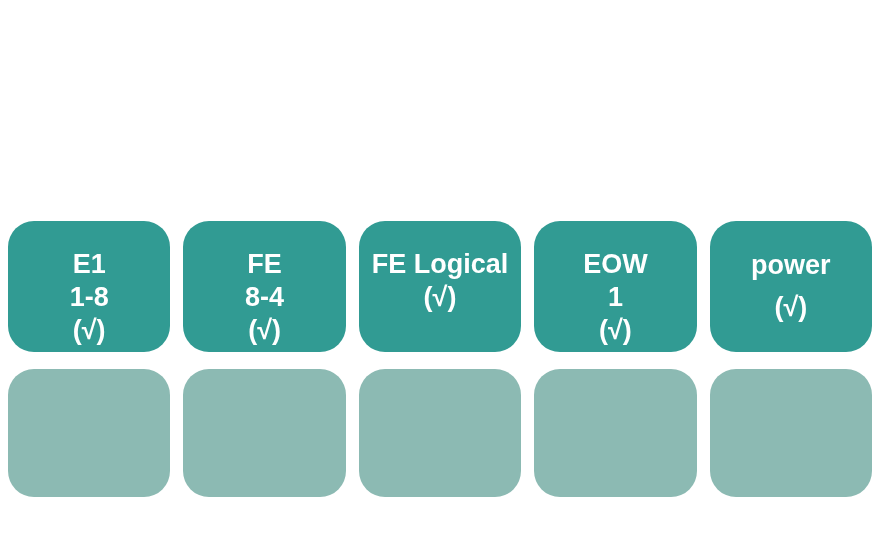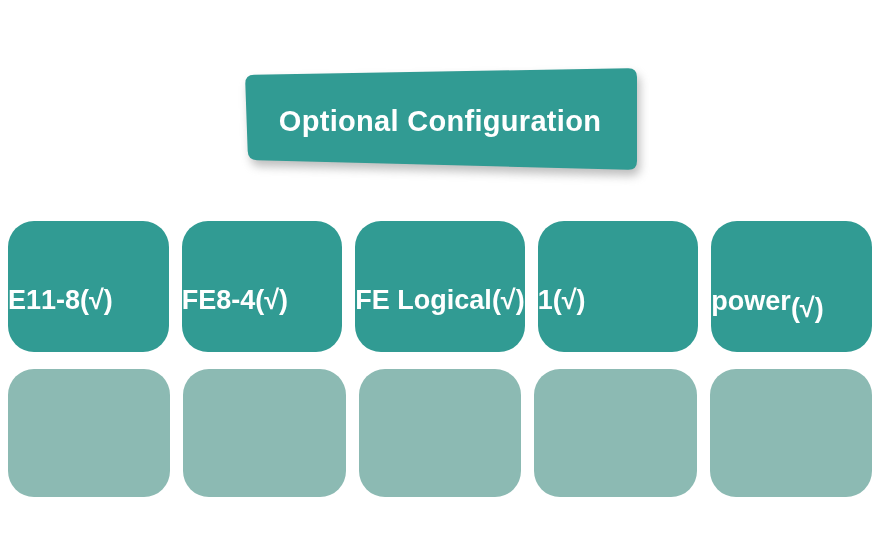--- a/index.html
+++ b/index.html
@@ -51,20 +51,21 @@
     gap: 13px;
   }
   .options-row { top: 221px; height: 131px; }
   .slots-row   { top: 369px; height: 128px; }
 
   .cell {
     flex: 1 1 0;
     background: var(--teal);
     border-radius: 26px;
     display: flex;
+    flex-direction: column;
     align-items: center;
     justify-content: flex-start;
     padding-top: 27px;
     box-sizing: border-box;
     color: var(--white);
     font-weight: bold;
     font-size: 27px;
     line-height: 33px;
     text-align: center;
   }
@@ -77,52 +78,38 @@
     flex: 1 1 0;
     background: var(--sage);
     border-radius: 26px;
   }
 </style>
 </head>
 <body>
 
 <div class="stage">
 
-  <div class="banner-wrap">
-    <svg class="banner-shape" viewBox="0 0 400 115" preserveAspectRatio="none" aria-hidden="true">
-      <path d="M 14 14.84
-               L 388 8.16
-               Q 397 8 397 17
-               L 397 101
-               Q 397 110 388 109.79
-               L 17 100.21
-               Q 8 100 7.68 91
-               L 5.32 24
-               Q 5 15 14 14.84
-               Z"></path>
-    </svg>
-    <div class="banner-label">Optional Configuration</div>
-  </div>
 
   <div class="row options-row">
     <div class="cell">
       <div class="line line1">E1</div>
       <div class="line line2">1-8</div>
       <div class="line line3">(√)</div>
     </div>
     <div class="cell">
       <div class="line line1">FE</div>
       <div class="line line2">8-4</div>
       <div class="line line3">(√)</div>
     </div>
     <div class="cell">
       <div class="line line1">FE Logical</div>
       <div class="line line3">(√)</div>
     </div>
     <div class="cell">
+      <div class="line line1">EOW</div>
       <div class="line line2">1</div>
       <div class="line line3">(√)</div>
     </div>
     <div class="cell">
       <div class="line line1">power</div>
       <div class="line line3">(√)</div>
     </div>
   </div>
 
   <div class="row slots-row">

